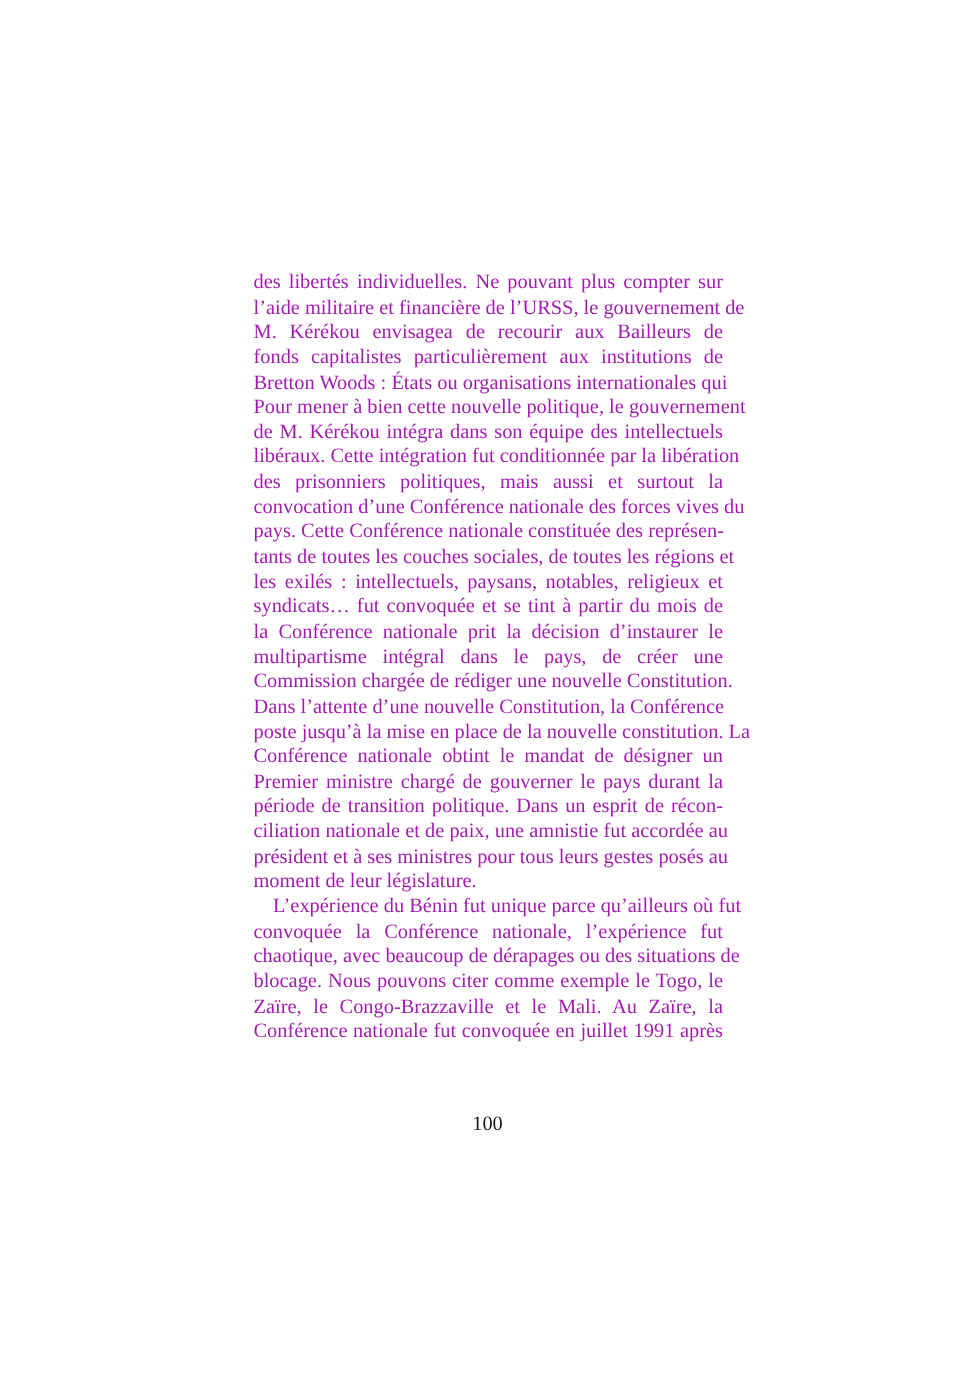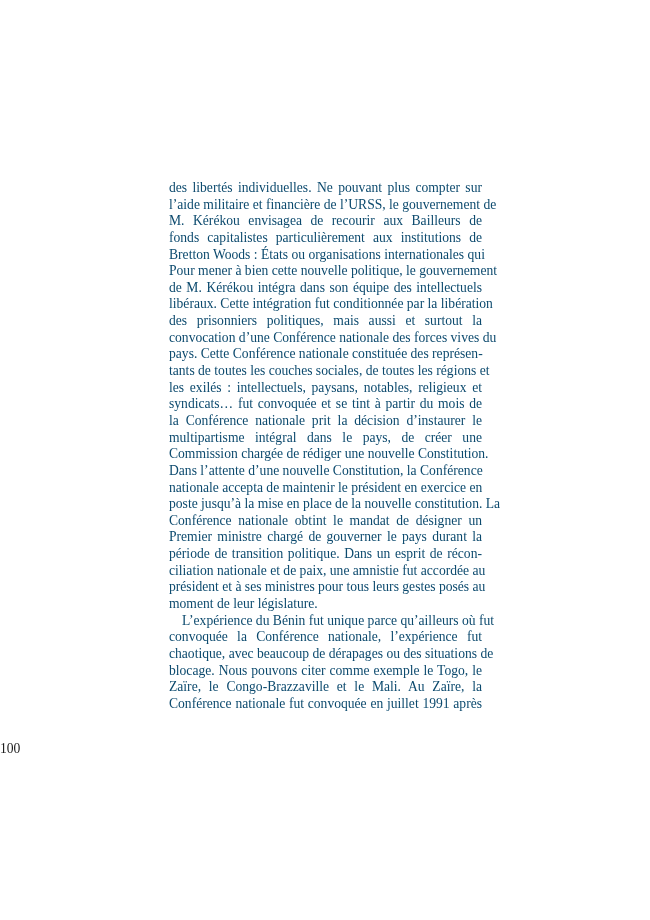--- a/index.html
+++ b/index.html
@@ -21,40 +21,41 @@
       background: #ffffff;
     }
     .text-block {
       position: absolute;
       left: 169px;
       top: 180px;
       width: 313px;
       font-family: "Liberation Serif", serif;
       font-size: 13.6px;
       line-height: 16.65px;
-      color: #0c4a6e;
+      color: #a21caf;
     }
     .line {
       display: block;
       white-space: nowrap;
       text-align: justify;
       text-align-last: justify;
       height: 16.65px;
     }
     .line.last {
       text-align-last: left;
     }
     .line.indent {
       padding-left: 13px;
     }
     .page-number {
       position: absolute;
       left: 0;
       width: 650px;
       top: 741px;
+      text-align: center;
       font-family: "Liberation Serif", serif;
       font-size: 13.6px;
       color: #1a1a1a;
       padding-left: 0px;
     }
   </style>
 </head>
 <body>
 
 <div class="page">
@@ -71,21 +72,20 @@
       <span class="line">des prisonniers politiques, mais aussi et surtout la</span>
       <span class="line">convocation d’une Conférence nationale des forces vives du</span>
       <span class="line">pays. Cette Conférence nationale constituée des représen-</span>
       <span class="line">tants de toutes les couches sociales, de toutes les régions et</span>
       <span class="line">les exilés : intellectuels, paysans, notables, religieux et</span>
       <span class="line">syndicats… fut convoquée et se tint à partir du mois de</span>
       <span class="line">la Conférence nationale prit la décision d’instaurer le</span>
       <span class="line">multipartisme intégral dans le pays, de créer une</span>
       <span class="line">Commission chargée de rédiger une nouvelle Constitution.</span>
       <span class="line">Dans l’attente d’une nouvelle Constitution, la Conférence</span>
-      <span class="line">nationale accepta de maintenir le président en exercice en</span>
       <span class="line">poste jusqu’à la mise en place de la nouvelle constitution. La</span>
       <span class="line">Conférence nationale obtint le mandat de désigner un</span>
       <span class="line">Premier ministre chargé de gouverner le pays durant la</span>
       <span class="line">période de transition politique. Dans un esprit de récon-</span>
       <span class="line">ciliation nationale et de paix, une amnistie fut accordée au</span>
       <span class="line">président et à ses ministres pour tous leurs gestes posés au</span>
       <span class="line last">moment de leur législature.</span>
     </div>
     <div class="paragraph">
       <span class="line indent">L’expérience du Bénin fut unique parce qu’ailleurs où fut</span>

